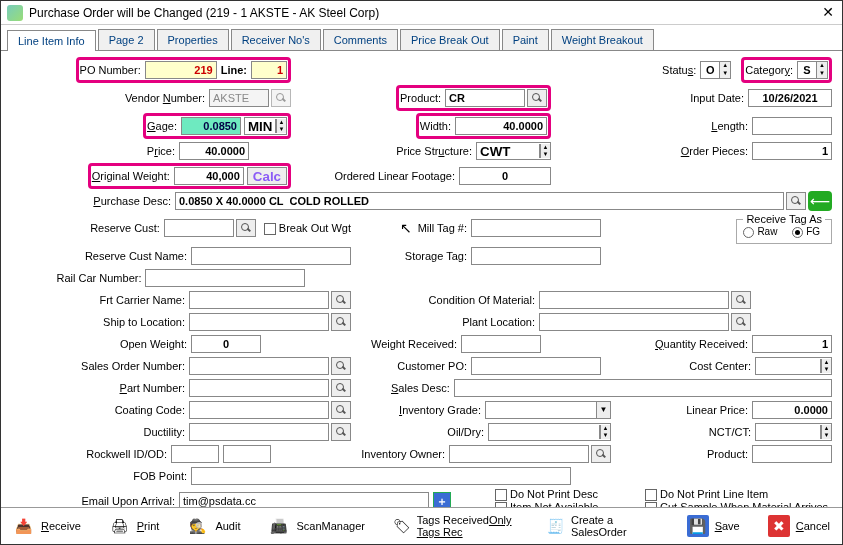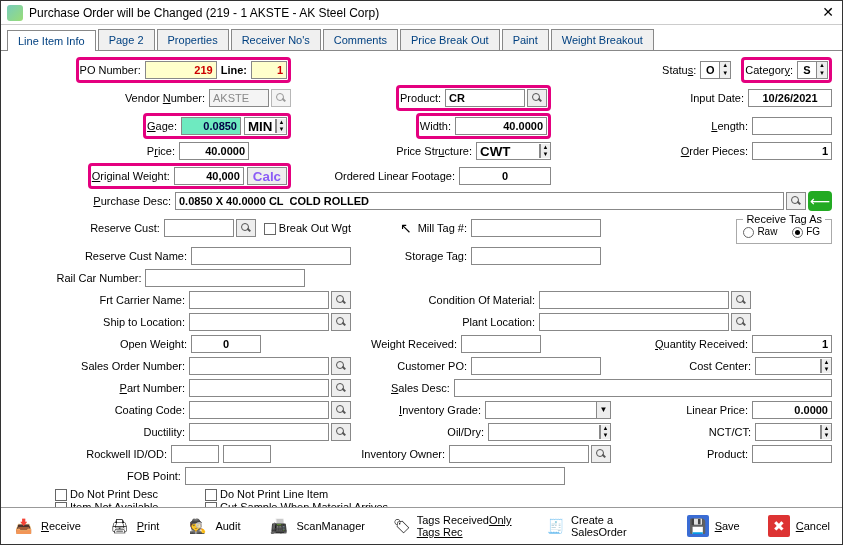--- a/index.html
+++ b/index.html
@@ -395,27 +395,32 @@
             <span class="mag"></span>
           </span>
       </div>
       <div class="col" style="flex:1; justify-content:flex-end;">
         <label>Product:</label>
         <input type="text" style="width: 80px;">
       </div>
     </div>
 
     <div class="row">
-      <div class="col" style="width:560px; justify-content:center; padding-left:110px;">
+      <div class="col" style="width:560px; justify-content:flex-end; padding-left:110px;">
         <label>FOB Point:</label>
         <input type="text" style="width: 380px;">
       </div>
     </div>
 
     <div class="row">
+      <div class="col" style="width:440px; justify-content:flex-end;">
+        <label>Email Upon Arrival:</label>
+        <input type="text" style="width: 250px;" value="tim@psdata.cc">
+        <span class="plus-btn">＋</span>
+      </div>
       <div class="col" style="width:180px; flex-direction:column; align-items:flex-start; padding-left:30px;margin-left:14px;">
         <div><span class="checkbox"></span><span>Do Not Print Desc</span></div>
         <div><span class="checkbox"></span><span>Item Not Available</span></div>
       </div>
       <div class="col" style="flex:1; flex-direction:column; align-items:flex-start;">
         <div><span class="checkbox"></span><span>Do Not Print Line Item</span></div>
         <div><span class="checkbox"></span><span>Cut Sample When Material Arrives</span></div>
       </div>
     </div>
 

